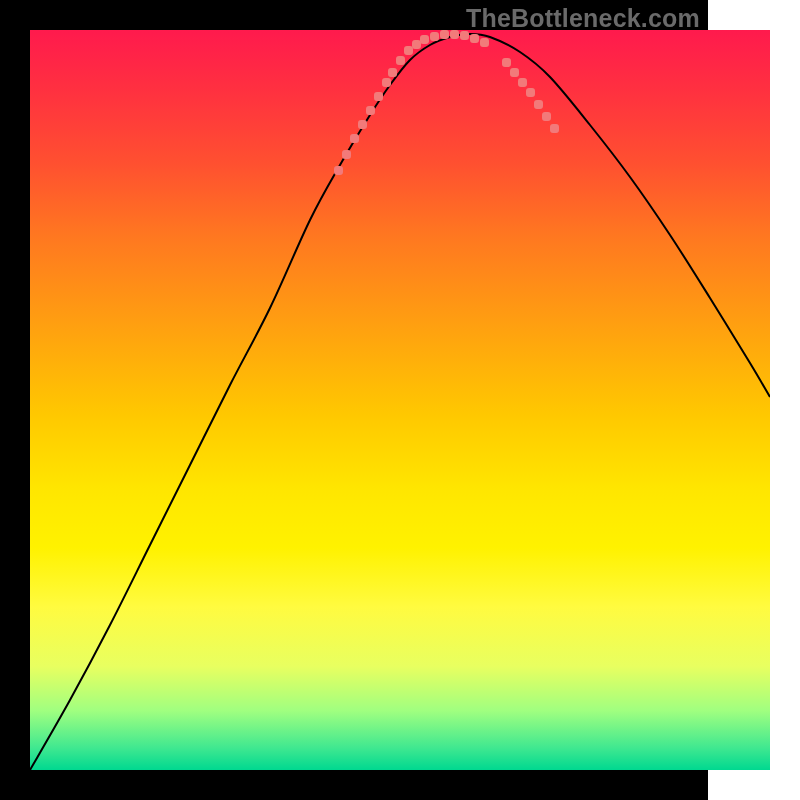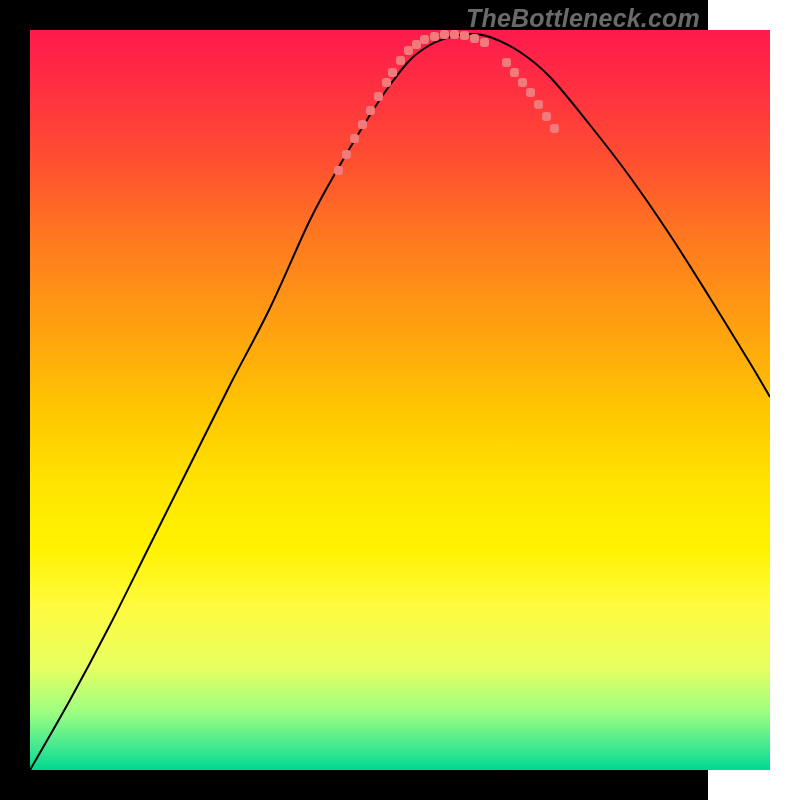--- a/index.html
+++ b/index.html
@@ -8,21 +8,20 @@
     background: #fff;
     width: 800px;
     height: 800px;
     overflow: hidden;
   }
   .frame {
     position: relative;
     width: 708px;
     height: 800px;
     background: #000;
-    font-style: italic;
   }
   .plot {
     position: absolute;
     left: 30px;
     top: 30px;
     width: 740px;
     height: 740px;
     background: linear-gradient(to bottom,
       #ff1a4d 0%,
       #ff3040 8%,

